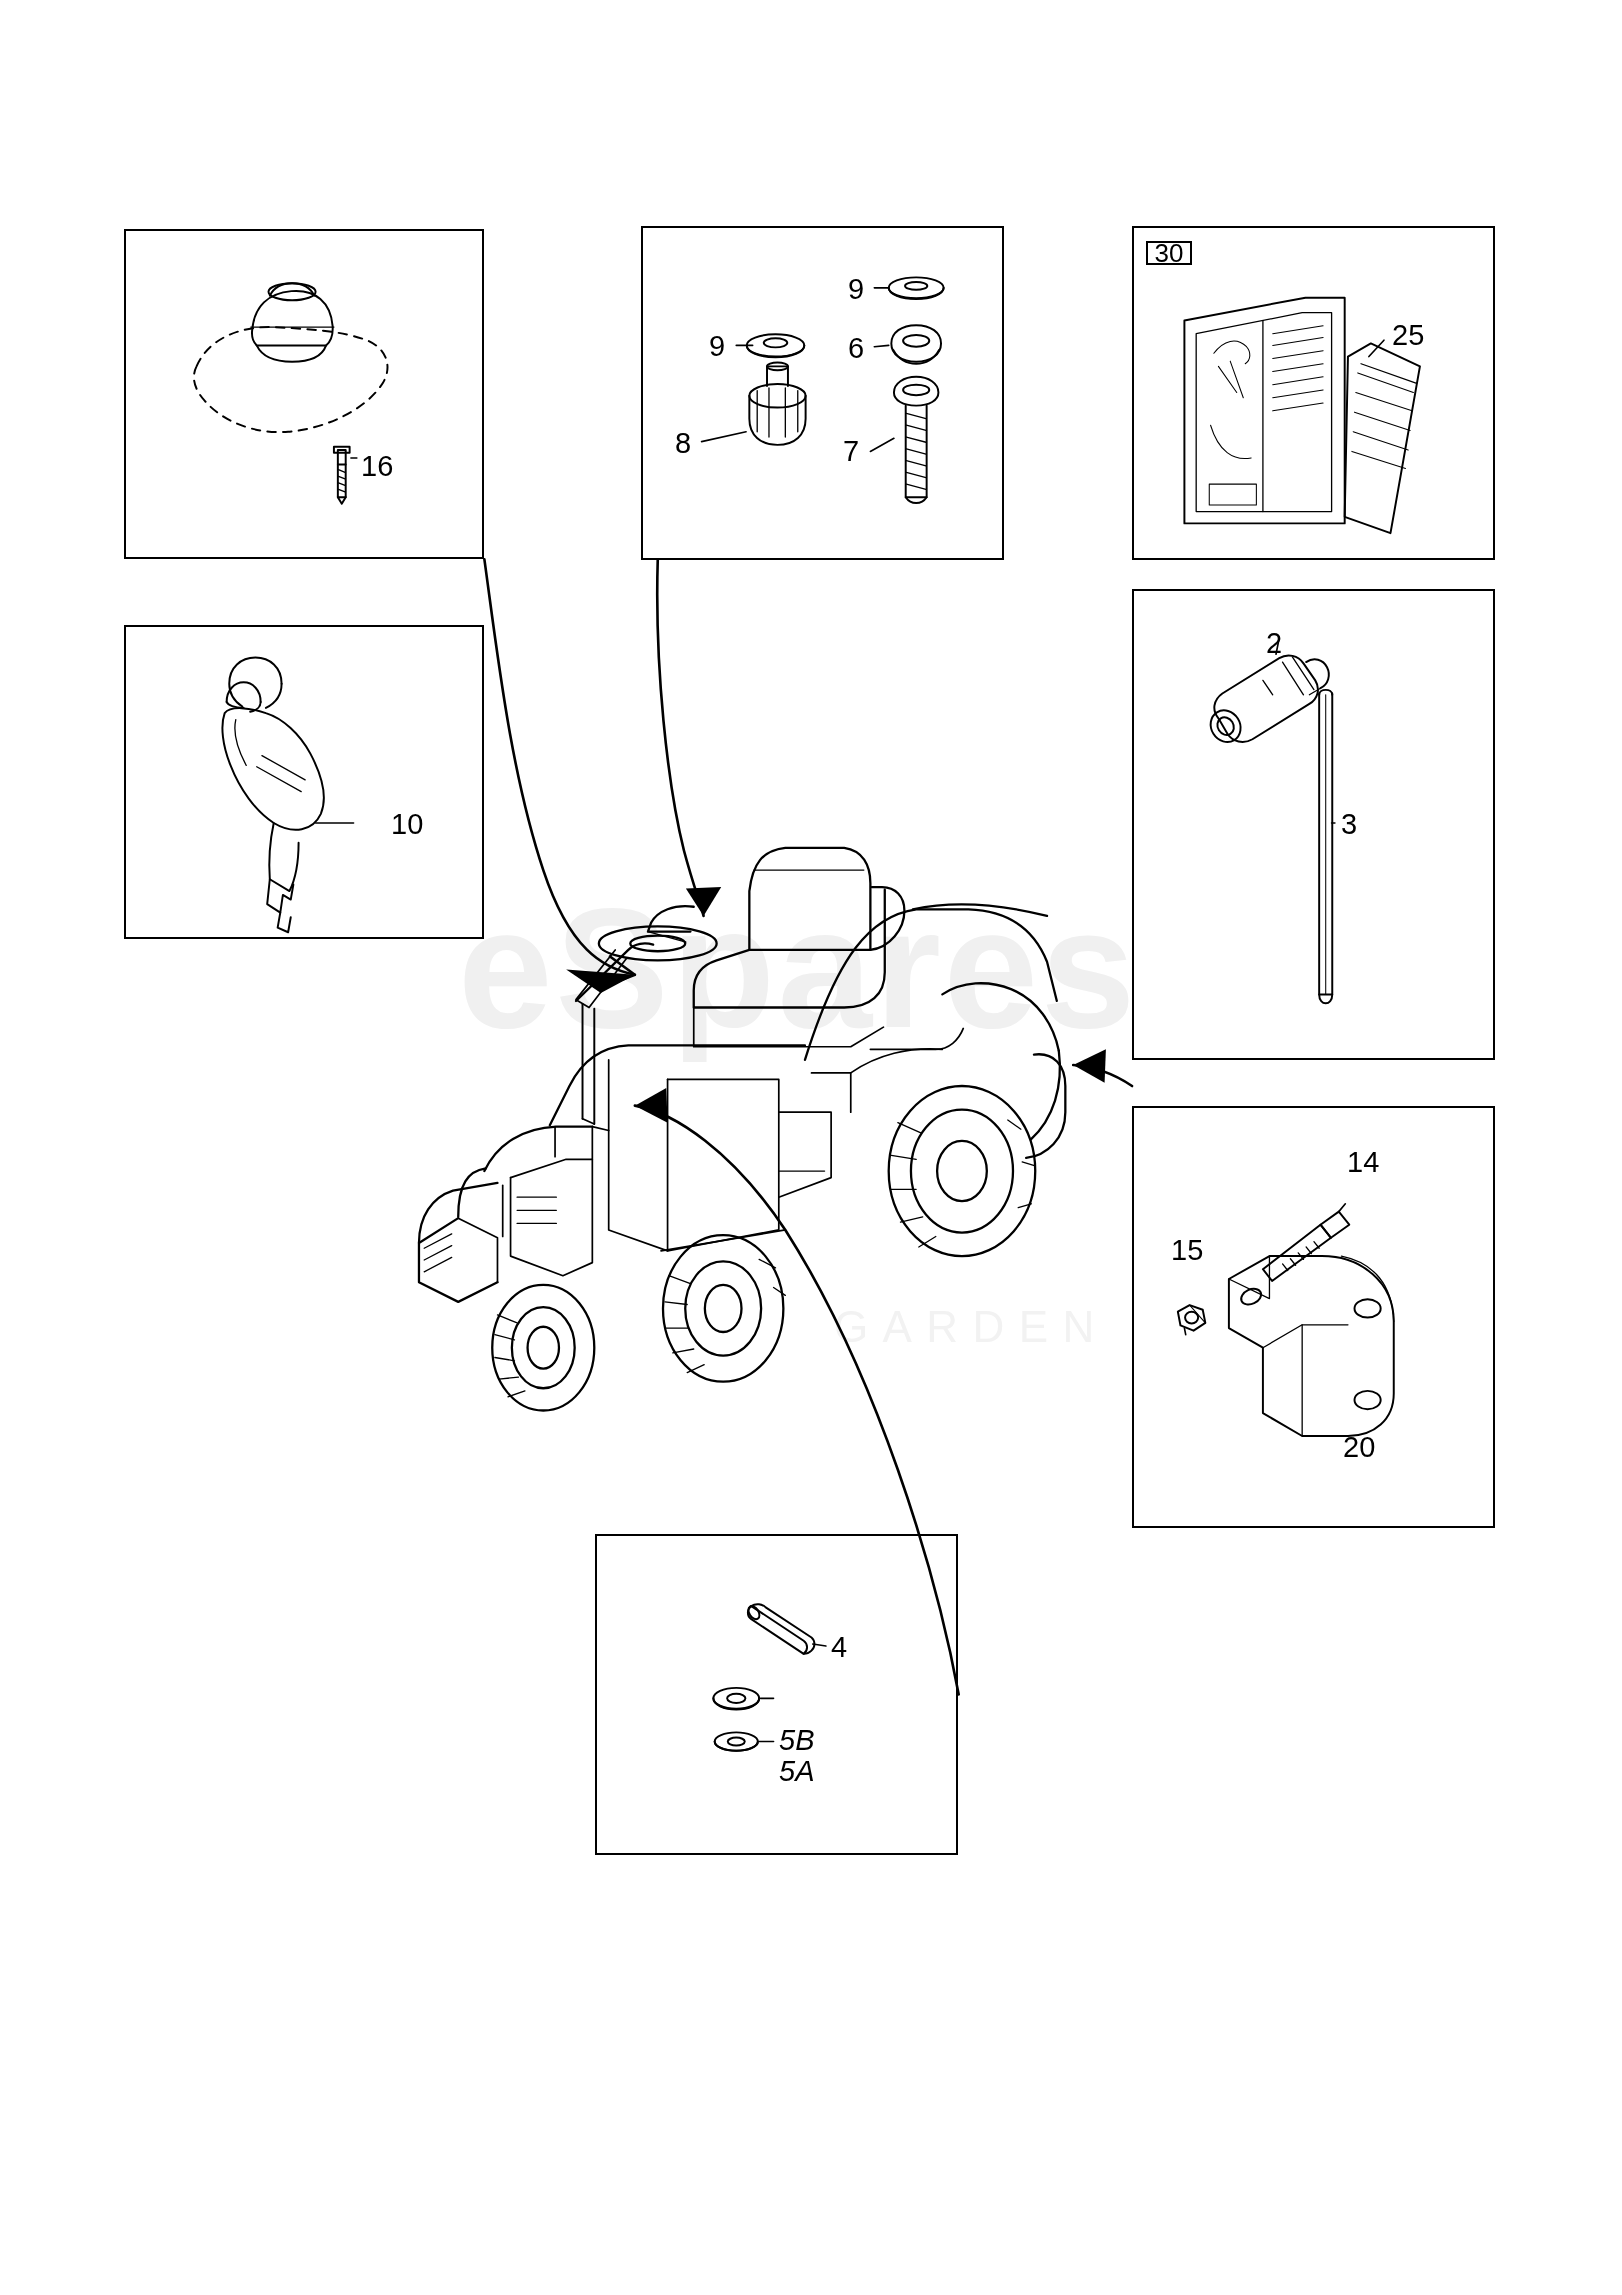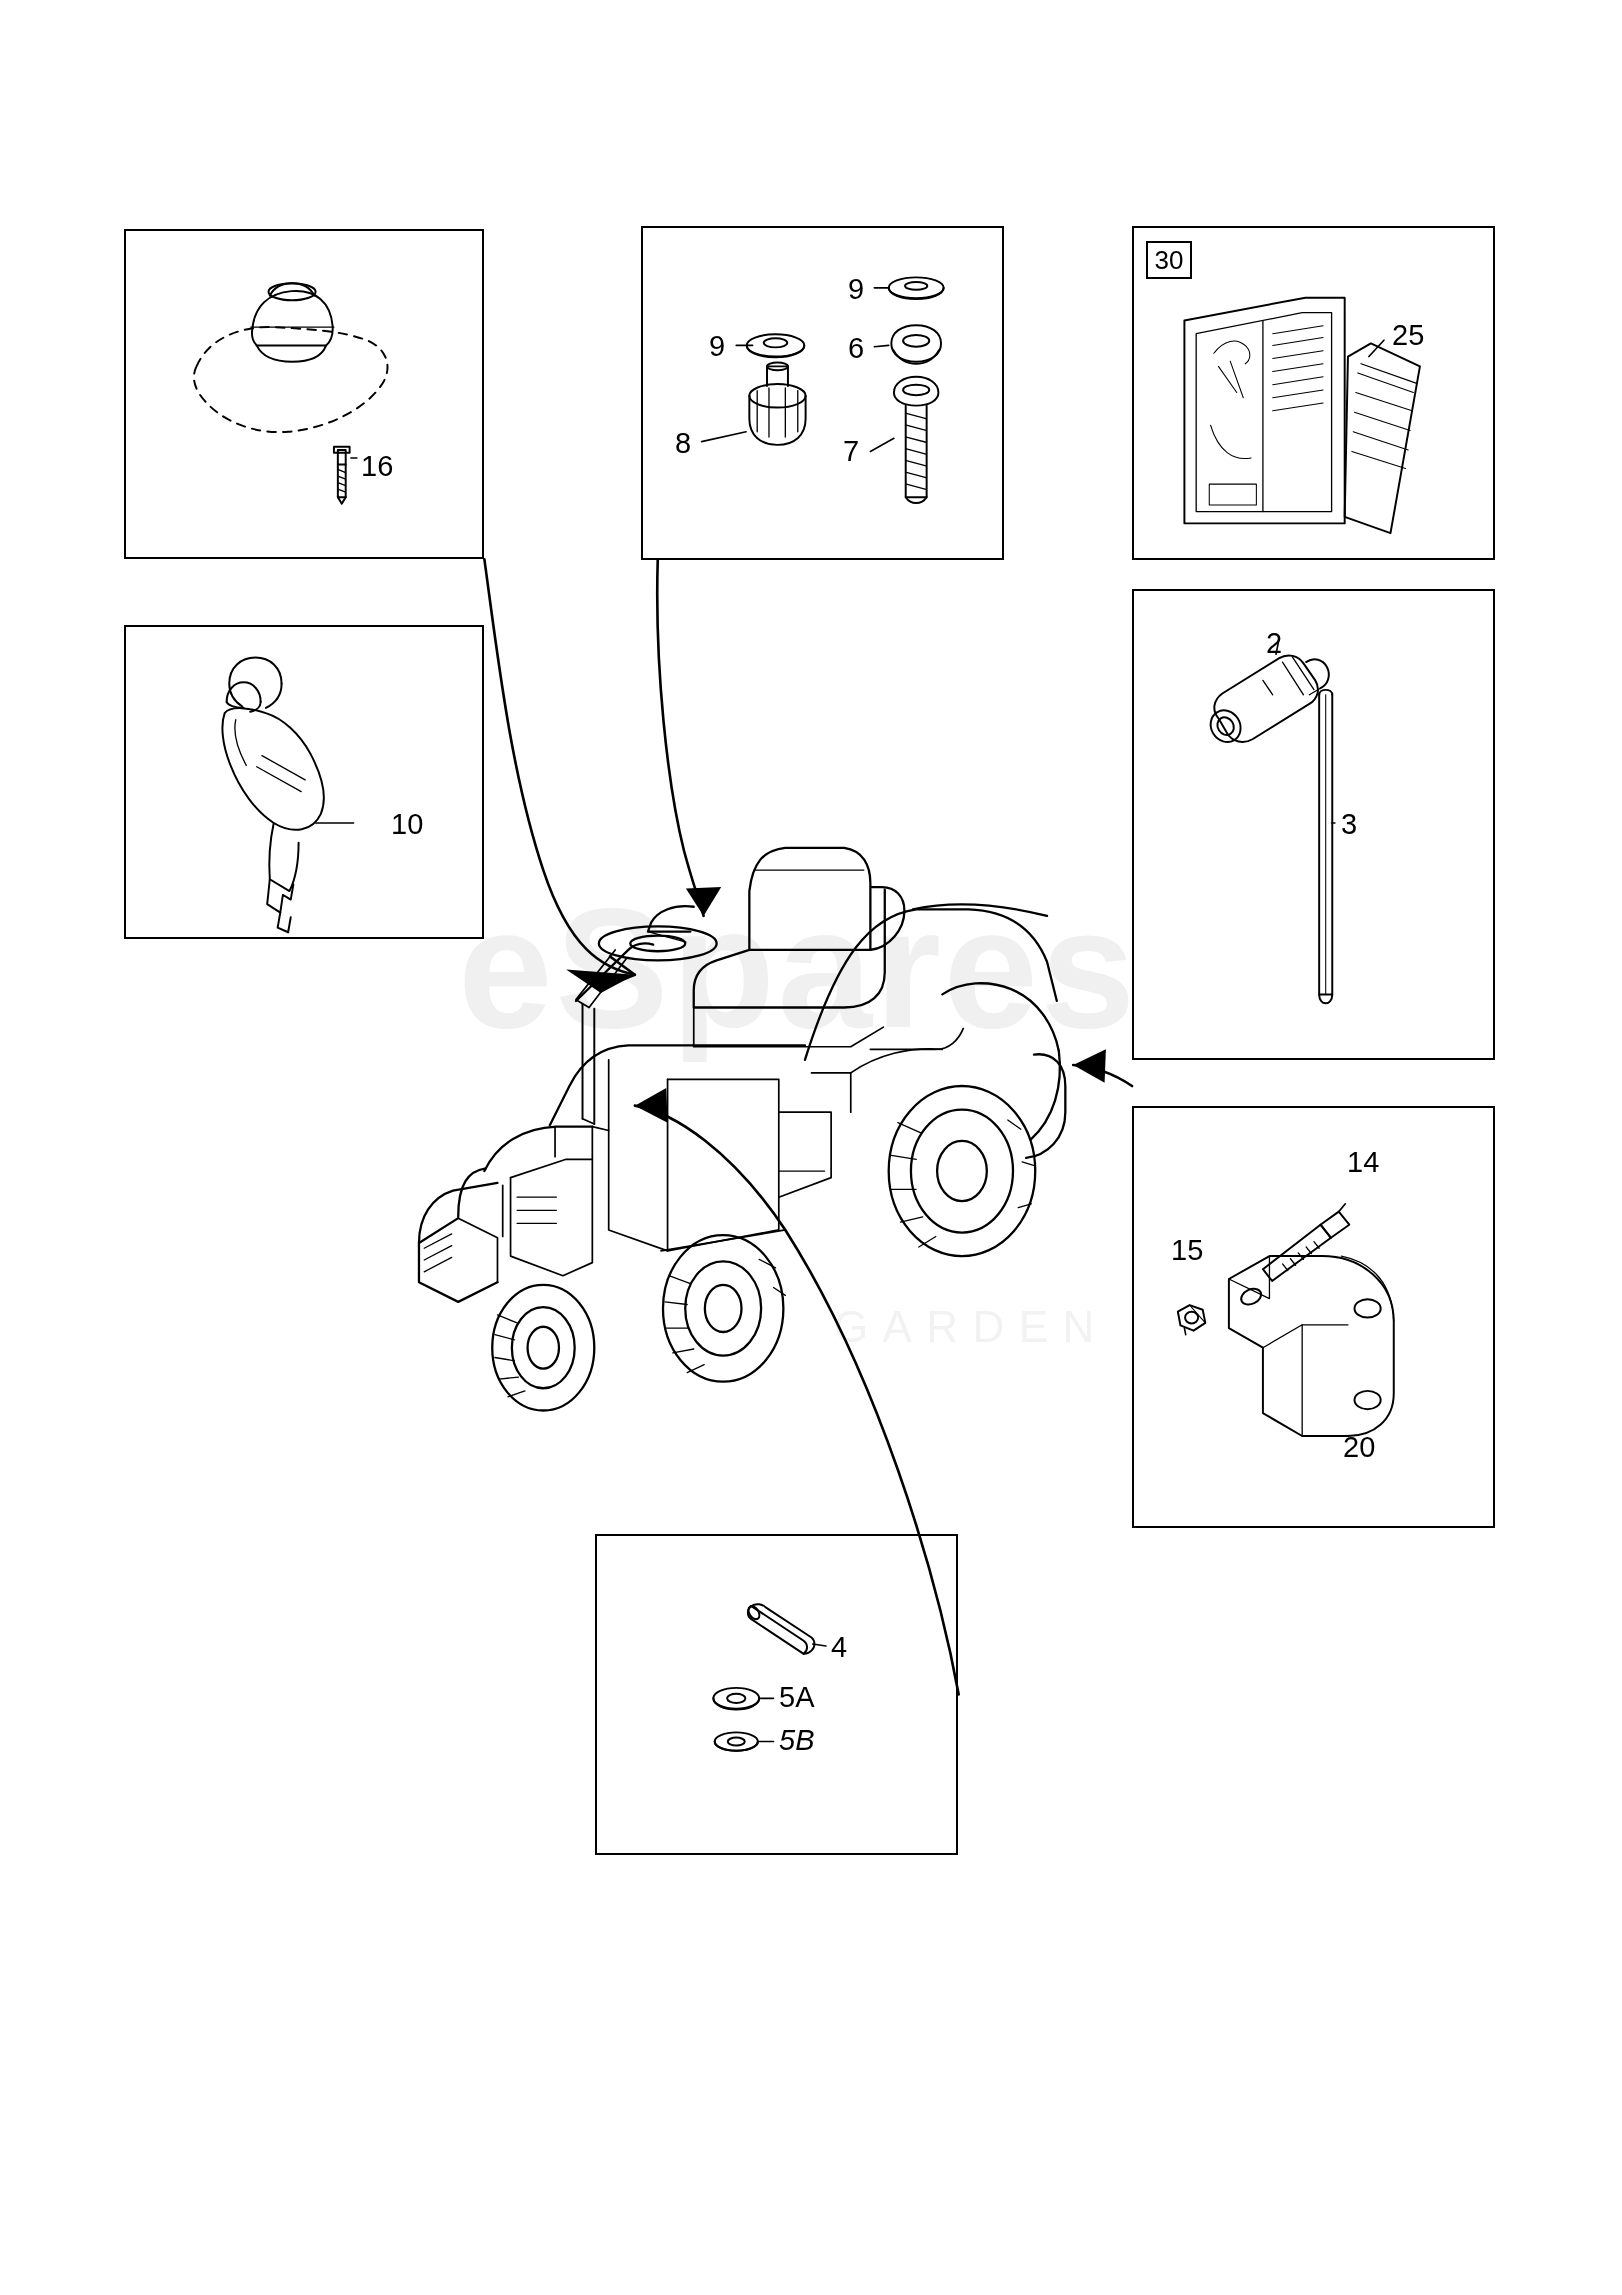--- a/index.html
+++ b/index.html
@@ -305,38 +305,38 @@
 
         <path d="M1580 1612 C1610 1608, 1628 1628, 1628 1660 L1628 1700 C1628 1740, 1600 1766, 1568 1770"></path>
         <path d="M1300 1640 C1340 1612, 1390 1600, 1440 1604" stroke-width="2.6"></path>
 
         <path d="M1010 1912 L1200 1880" stroke-width="2.6"></path>
         <path d="M848 1722 L848 1768" stroke-width="2.6"></path>
       </g>
     </g>
   </svg>
 
-  <div class="boxnum" style="left:1146px; top:241px; width:46px; height:38px;">30</div>
+  <div class="boxnum" style="left:1146px; top:241px; width:46px; height:24px;">30</div>
 
   <div class="callout" style="left:361px; top:452px;">16</div>
   <div class="callout" style="left:391px; top:810px;">10</div>
 
   <div class="callout" style="left:709px; top:332px;">9</div>
   <div class="callout" style="left:848px; top:275px;">9</div>
   <div class="callout" style="left:848px; top:334px;">6</div>
   <div class="callout" style="left:675px; top:429px;">8</div>
   <div class="callout" style="left:843px; top:437px;">7</div>
 
   <div class="callout" style="left:1392px; top:321px;">25</div>
 
   <div class="callout" style="left:1266px; top:629px;">2</div>
   <div class="callout" style="left:1341px; top:810px;">3</div>
 
   <div class="callout" style="left:1347px; top:1148px;">14</div>
   <div class="callout" style="left:1171px; top:1236px;">15</div>
   <div class="callout" style="left:1343px; top:1433px;">20</div>
 
   <div class="callout" style="left:831px; top:1633px;">4</div>
-  <div class="callout" style="left:779px; top:1683px;">5A</div>
+  <div class="callout" style="left:779px; top:1757px;font-style:italic;">5A</div>
   <div class="callout" style="left:779px; top:1726px;font-style:italic;">5B</div>
 
 </div>
 
 
 </body></html>

